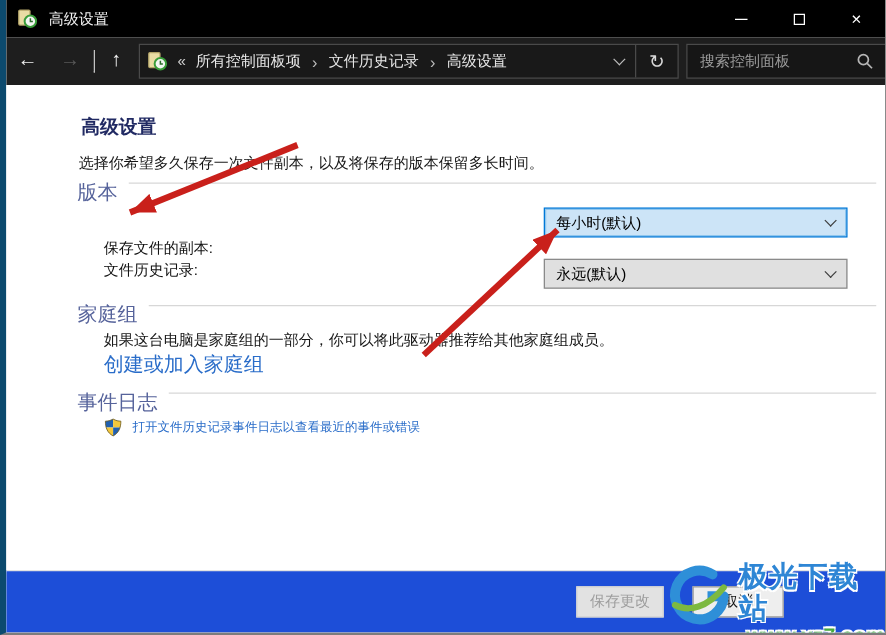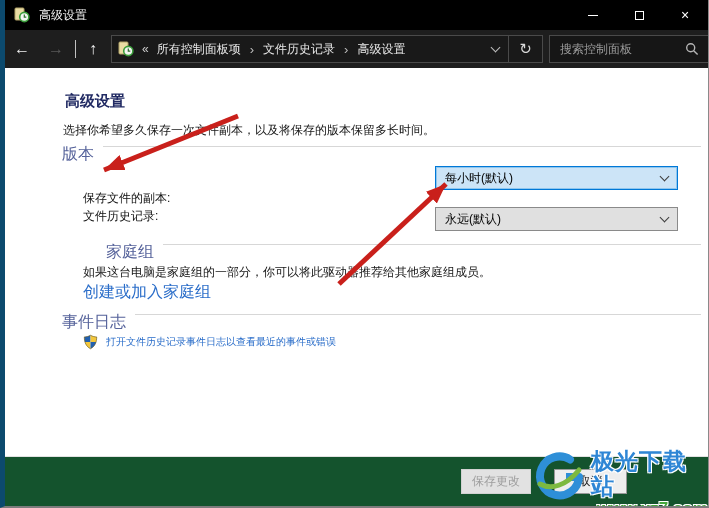--- a/index.html
+++ b/index.html
@@ -79,21 +79,21 @@
   .body-text{ position:absolute; left:78px; font-size:12px; color:#161616; }
   .link{ position:absolute; left:78px; font-size:16px; color:#2a6dc9; cursor:pointer; }
   .eventlog-row{ position:absolute; left:78px; display:flex; align-items:center; gap:8px; }
   .eventlog-row .link-inline{ font-size:10px; color:#2a6dc9; cursor:pointer; position:static; }
 
   .arrows-overlay{ position:absolute; left:0; top:0; width:709px; height:390px; pointer-events:none; z-index:4; }
 
   
   .footer{
     position:absolute; left:0; right:0; bottom:0; height:50px;
-    background:#14532d; border-top:1px solid #e2e2e2;
+    background:#1d4ed8; border-top:1px solid #e2e2e2;
   }
   .btn{ position:absolute; top:12px; height:25px; font-size:12px; display:flex; align-items:center; justify-content:center; }
   .btn-save{ left:456px; width:70px; background:#e2e2e2; border:1px solid #d2d2d2; color:#9d9d9d; }
   .btn-cancel{ left:549px; width:73px; background:#eeeeee; border:1px solid #989898; color:#111; }
 
   
   .watermark{ position:absolute; left:528px; top:449px; display:flex; z-index:6; pointer-events:none; }
   .wm-logo{ width:54px; height:54px; flex:0 0 auto; }
   .wm-texts{ margin-left:4px; }
   .wm-name{
@@ -177,21 +177,21 @@
     <div class="select focused" style="top:98px;">
       <span>每小时(默认)</span>
       <span class="select-chevron"></span>
     </div>
     <div class="field-label" style="top:140px;">文件历史记录:</div>
     <div class="select" style="top:139px;">
       <span>永远(默认)</span>
       <span class="select-chevron"></span>
     </div>
 
-    <div class="section-header" style="top:174px;margin-left:44px;">
+    <div class="section-header" style="top:174px;">
       <span>家庭组</span>
       <span class="rule"></span>
     </div>
     <div class="body-text" style="top:196px;">如果这台电脑是家庭组的一部分，你可以将此驱动器推荐给其他家庭组成员。</div>
     <div class="link" style="top:214px;">创建或加入家庭组</div>
 
     <div class="section-header" style="top:244px;">
       <span>事件日志</span>
       <span class="rule"></span>
     </div>

